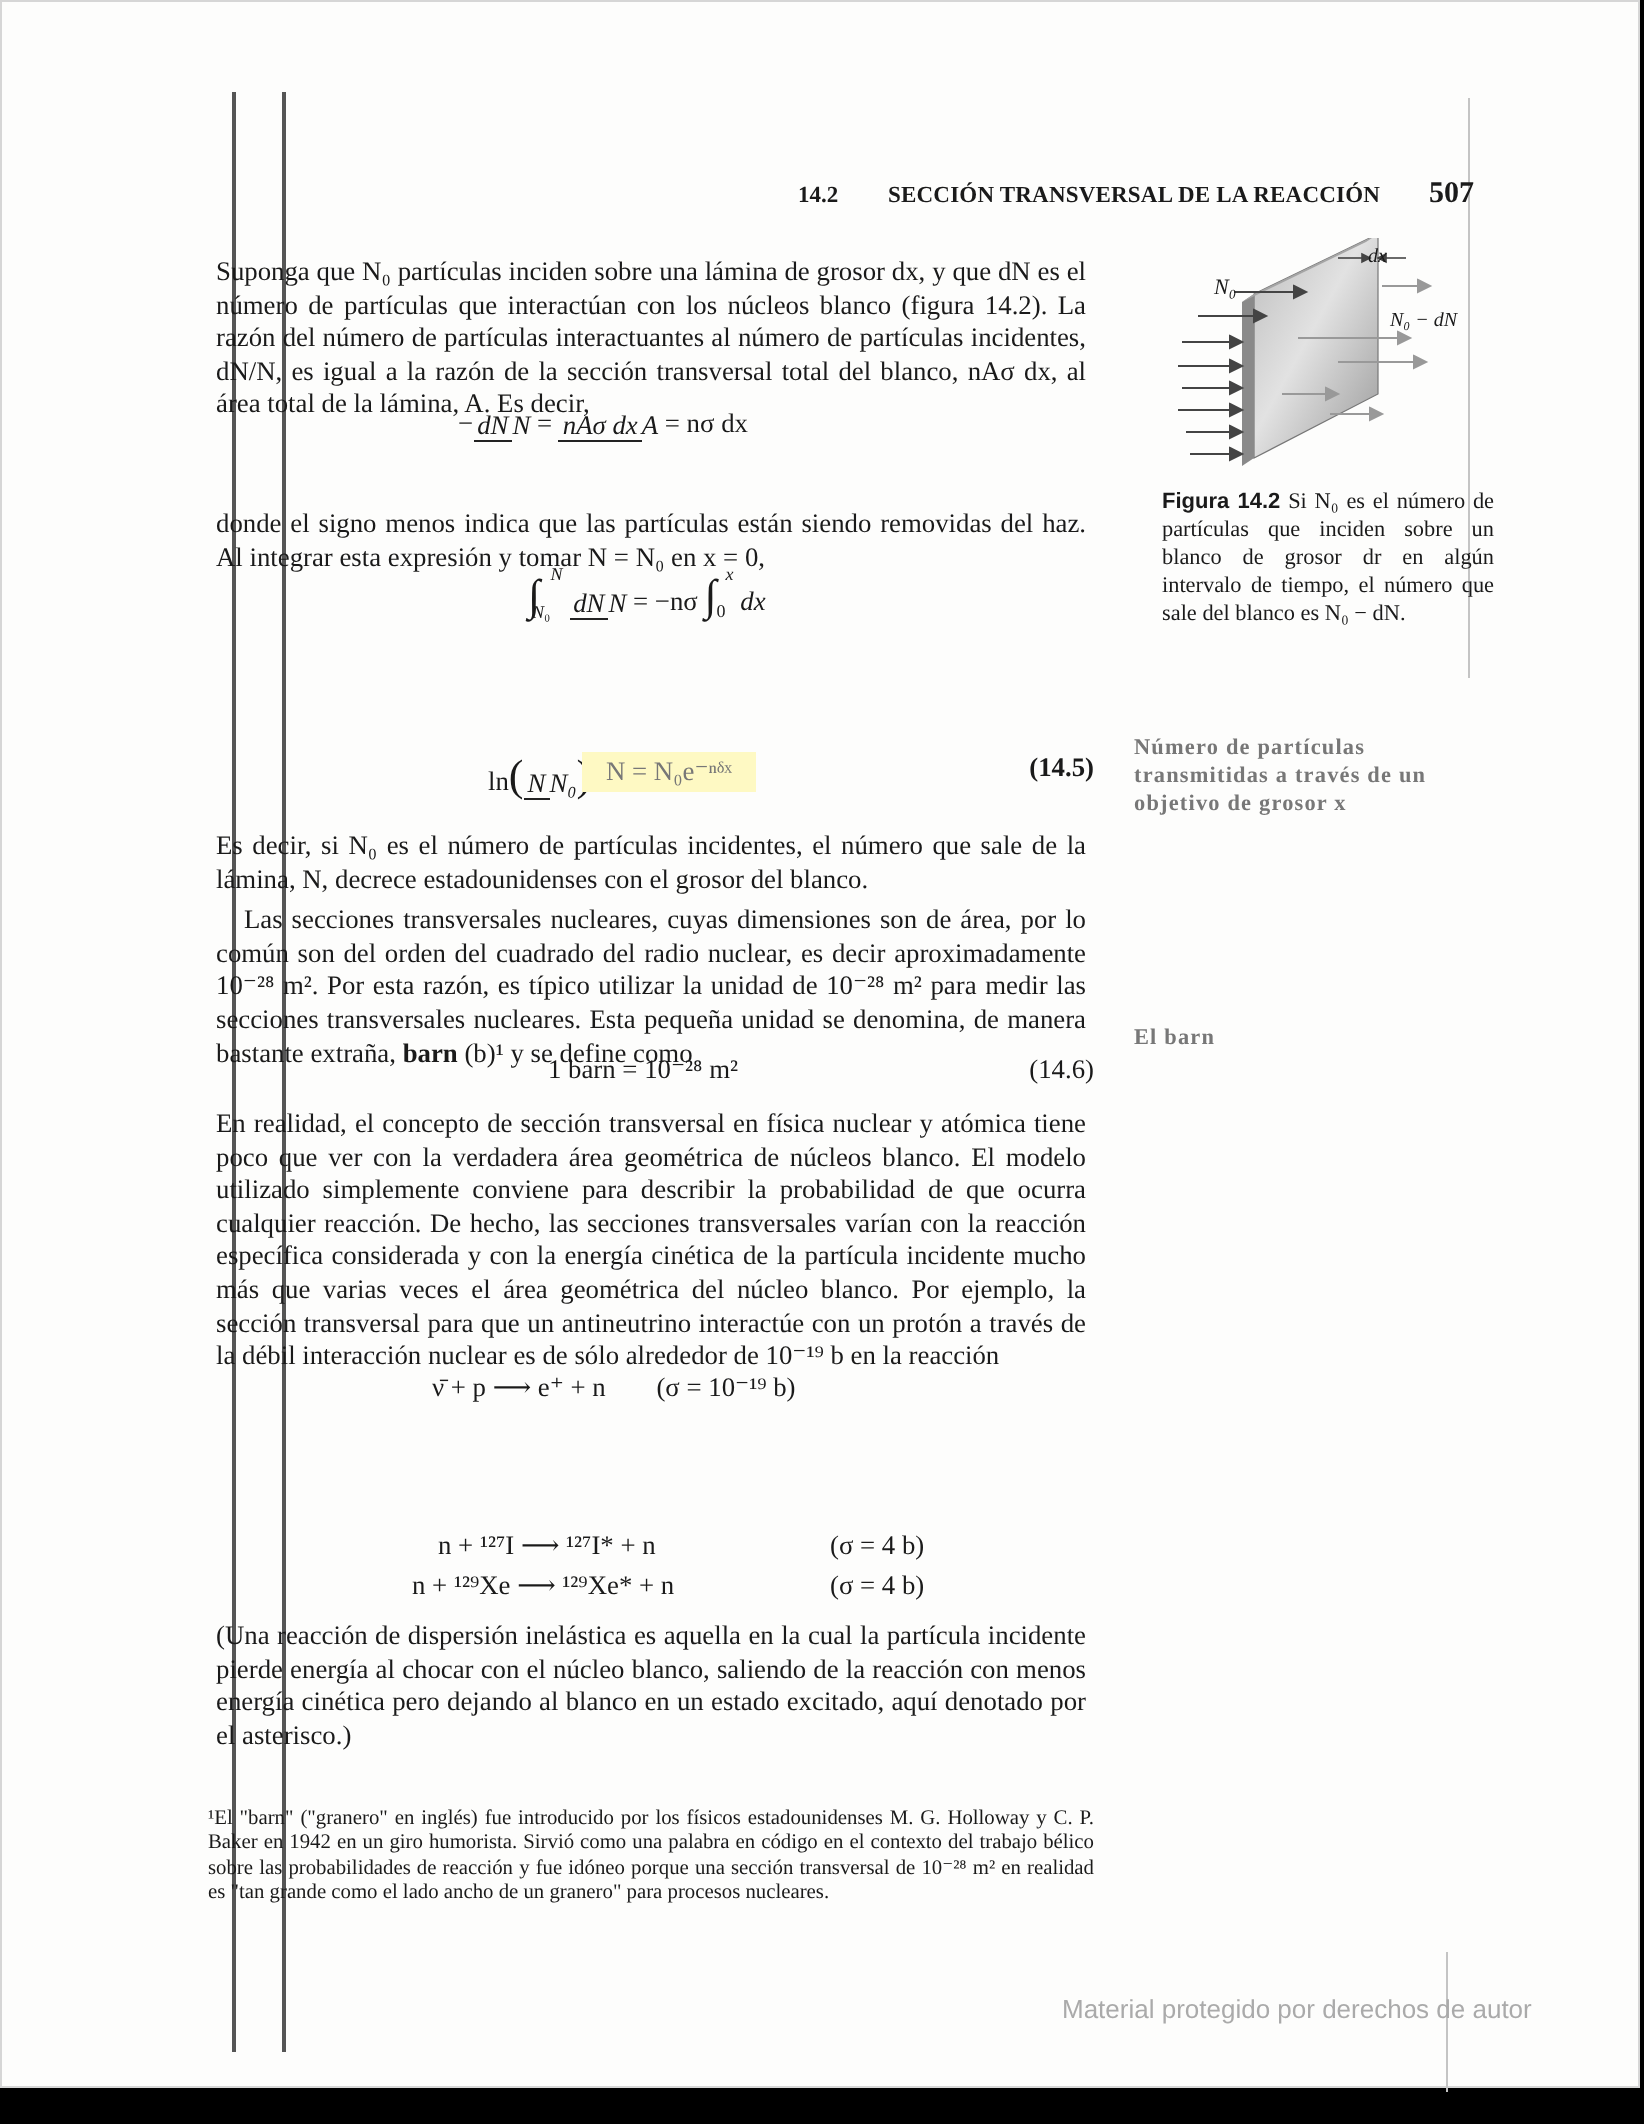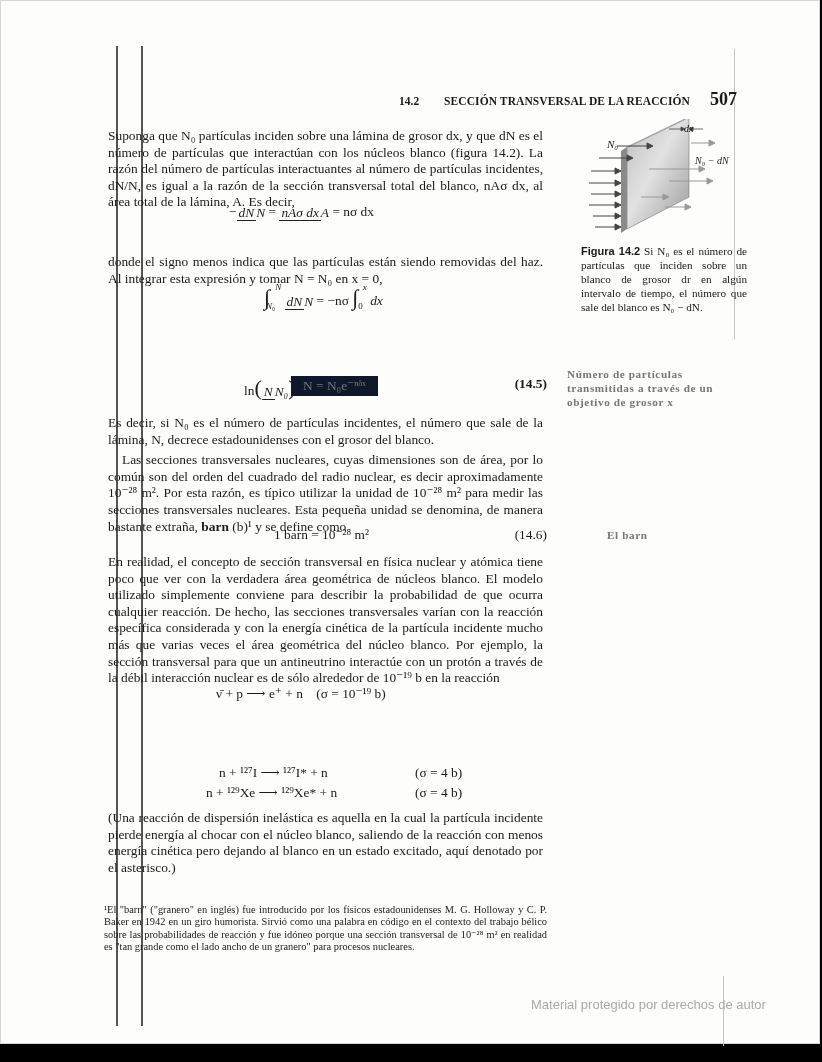--- a/index.html
+++ b/index.html
@@ -6,37 +6,37 @@
   body { width:822px; height:1062px; background:#000; position:relative; overflow:hidden;
          font-family:"Liberation Serif", "DejaVu Serif", serif; color:#1a1a1a; }
   .page { position:absolute; left:0; top:0; width:820px; height:1044px; background:#fdfdfc;
           border:1px solid #d6d6d6; box-sizing:border-box; }
   .vline { position:absolute; width:2px; background:#555; }
   .rline { position:absolute; width:1px; background:#c4c4c4; }
   .header { position:absolute; top:88px; left:398px; width:338px; font-size:11.5px; font-weight:bold;
             display:flex; align-items:baseline; }
   .header .sec { width:45px; }
   .header .title { flex:1; letter-spacing:0.1px; }
-  .header .pg { font-size:18px;margin-left:15px; }
+  .header .pg { font-size:15px;margin-left:15px; }
   .body { position:absolute; left:103px; width:443px; font-size:13.4px; line-height:16.6px; text-align:justify; }
   .p { margin:4px; }
   .ind { text-indent:14px; }
   .eq { position:absolute; font-size:13.4px; white-space:nowrap; }
   .eqnum { position:absolute; right:0; }
   .frac { display:inline-flex; flex-direction:row; align-items:center; vertical-align:middle; font-style:italic; }
   .frac .n { border-bottom:1px solid #222; padding:0 2px; line-height:15px; }
   .frac .d { line-height:15px; }
   i { font-style:italic; }
   sup, sub { font-size:9px; }
   .margin-note { position:absolute; left:566px; width:165px; font-size:11.2px; line-height:14px; color:#777; letter-spacing:0.6px; font-weight:bold; }
   .caption { position:absolute; left:544px; top:243px; width:166px; font-size:11.2px; line-height:14px; text-align:justify;margin-left:36px; }
   .caption b { font-family:"Liberation Sans", sans-serif; font-size:11px; }
   .footnote { position:absolute; left:103px; top:903px; width:443px; font-size:10.4px; line-height:12.4px; text-align:justify; }
   .watermark { position:absolute; left:530px; top:996px; font-family:"Liberation Sans", "DejaVu Sans", sans-serif; font-size:13px; color:#aaa; }
-  .highlight { background:#0f172a; color:#777; padding:2px 12px; }
+  .highlight { background:#fef9c3; color:#777; padding:2px 12px; }
   .fig { position:absolute; left:588px; top:118px; width:150px; height:120px; }
 </style>
 </head>
 <body>
 
 <div class="page">
 
   <div class="vline" style="left:115px;top:45px;height:980px;"></div>
   <div class="vline" style="left:140px;top:45px;height:980px;"></div>
   <div class="rline" style="left:733px;top:48px;height:290px;"></div>
@@ -100,21 +100,21 @@
     <span style="position:absolute;left:170px;">1 barn = 10⁻²⁸ m²</span>
     <span class="eqnum">(14.6)</span>
   </div>
 
   <div class="body" style="top:549px;">
     <p class="p">En realidad, el concepto de sección transversal en física nuclear y atómica tiene poco que ver con la verdadera área geométrica de núcleos blanco. El modelo utilizado simplemente conviene para describir la probabilidad de que ocurra cualquier reacción. De hecho, las secciones transversales varían con la reacción específica considerada y con la energía cinética de la partícula incidente mucho más que varias veces el área geométrica del núcleo blanco. Por ejemplo, la sección transversal para que un antineutrino interactúe con un protón a través de la débil interacción nuclear es de sólo alrededor de 10⁻¹⁹ b en la reacción</p>
   </div>
 
   <div class="eq" style="left:215px;top:685px;">
     <span>ν̄ + p ⟶ e⁺ + n</span>
-    <span style="margin-left:10px;">(σ = 10⁻¹⁹ b)</span>
+    <span style="margin-left:22px;">(σ = 10⁻¹⁹ b)</span>
   </div>
 
 
   <div class="eq" style="left:218px;top:764px;">
     <span>n + ¹²⁷I ⟶ ¹²⁷I* + n</span>
     <span style="position:absolute;left:196px;">(σ = 4 b)</span>
   </div>
   <div class="eq" style="left:205px;top:784px;">
     <span>n + ¹²⁹Xe ⟶ ¹²⁹Xe* + n</span>
     <span style="position:absolute;left:209px;">(σ = 4 b)</span>
@@ -176,16 +176,16 @@
   </svg>
   <div style="position:absolute;left:606px;top:137px;font-size:11px;font-style:italic;">N₀</div>
   <div style="position:absolute;left:683px;top:122px;font-size:10px;font-style:italic;">dx</div>
   <div style="position:absolute;left:694px;top:154px;font-size:10px;font-style:italic;">N₀ − dN</div>
 
   <div class="caption">
     <b>Figura 14.2</b><span>  Si N₀ es el número de partículas que inciden sobre un blanco de grosor dr en algún intervalo de tiempo, el número que sale del blanco es N₀ − dN.</span>
   </div>
 
   <div class="margin-note" style="top:366px;">Número de partículas transmitidas a través de un objetivo de grosor x</div>
-  <div class="margin-note" style="top:527px;margin-left:40px;">El barn</div>
+  <div class="margin-note" style="top:511px;">El barn</div>
 
   <div class="watermark">Material protegido por derechos de autor</div>
 </div>
 
 </body></html>

